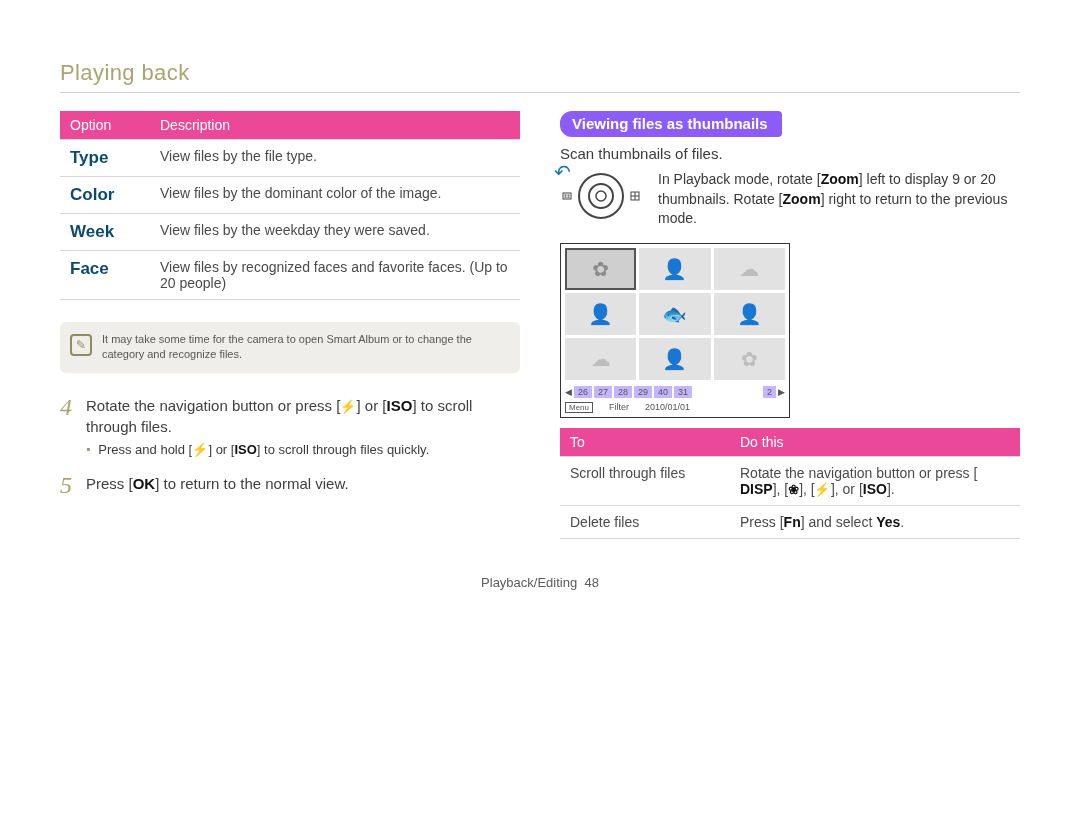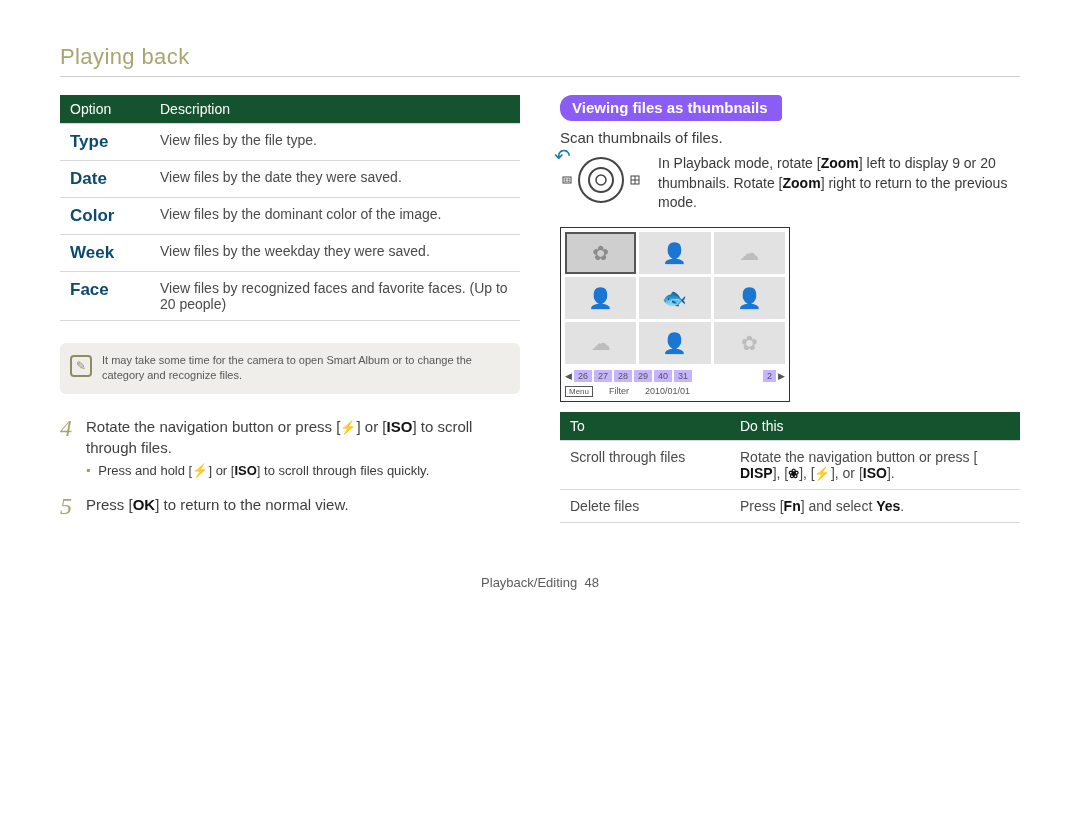--- a/index.html
+++ b/index.html
@@ -9,21 +9,21 @@
     height: 815px;
     background: #ffffff;
     font-family: Arial, Helvetica, sans-serif;
     color: #4a4a4a;
   }
   .page {
     position: relative;
     width: 1080px;
     height: 612px;
     box-sizing: border-box;
-    padding: 44px 60px 0 60px;
+    padding: 60px 60px 0 60px;
   }
   .page-title {
     font-size: 22px;
     font-weight: 300;
     color: #a9a570;
     letter-spacing: 0.4px;
     margin: 0 0 6px 0;
   }
   .title-rule {
     border: none;
@@ -38,21 +38,21 @@
     flex: 1 1 50%;
   }
 
   
   .tbl {
     width: 100%;
     border-collapse: collapse;
     font-size: 14px;
   }
   .tbl th {
-    background: #14532d;
+    background: #ec4899;
     color: #ffffff;
     text-align: left;
     padding: 6px 10px;
     font-weight: normal;
   }
   .tbl td {
     border-top: 1px solid #d8d8d8;
     padding: 8px 10px;
     vertical-align: top;
   }
@@ -265,24 +265,20 @@
         <thead>
           <tr>
             <th>Option</th>
             <th>Description</th>
           </tr>
         </thead>
         <tbody>
           <tr>
             <td class="opt">Type</td>
             <td>View files by the file type.</td>
-          </tr>
-          <tr>
-            <td class="opt">Date</td>
-            <td>View files by the date they were saved.</td>
           </tr>
           <tr>
             <td class="opt">Color</td>
             <td>View files by the dominant color of the image.</td>
           </tr>
           <tr>
             <td class="opt">Week</td>
             <td>View files by the weekday they were saved.</td>
           </tr>
           <tr>

